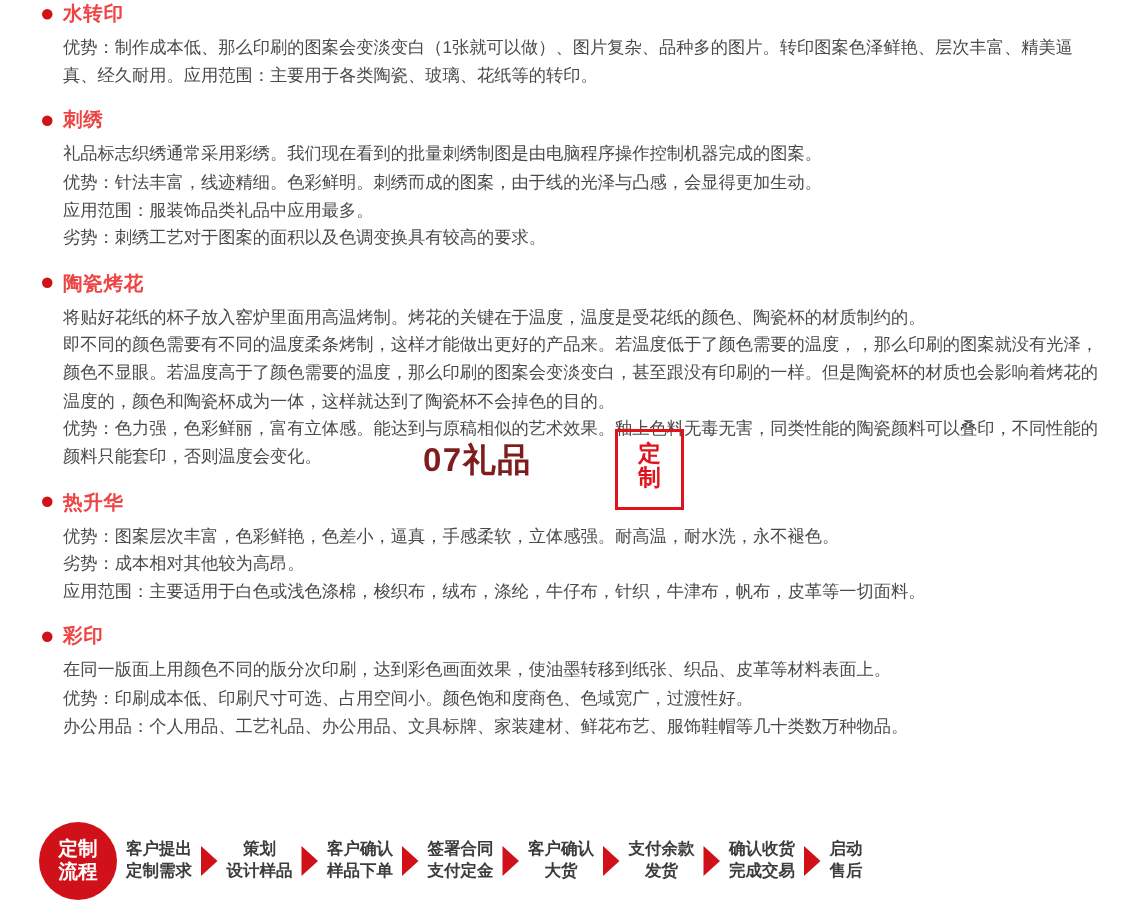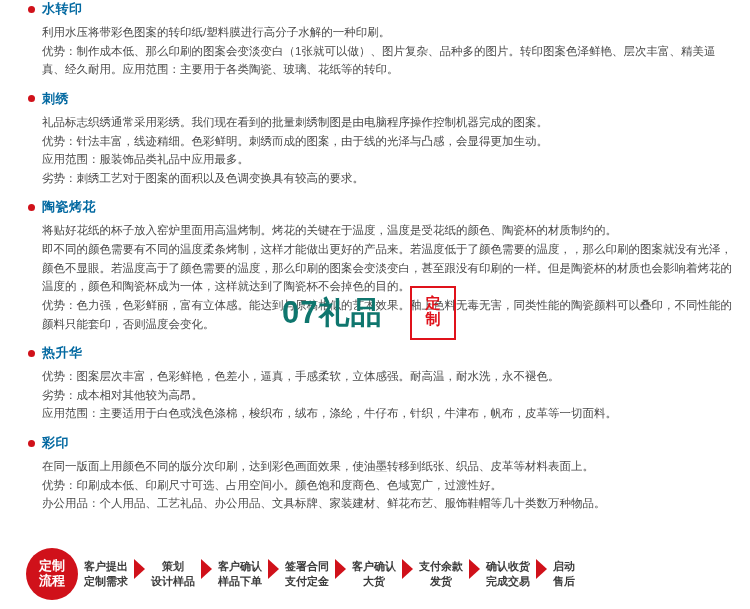--- a/index.html
+++ b/index.html
@@ -34,21 +34,21 @@
   }
   .bullet {
     width: 7px;
     height: 7px;
     border-radius: 50%;
     background: #d0111a;
     margin-right: 7px;
     flex: 0 0 auto;
   }
   .sec-title {
-    color: #0369a1;
+    color: #ef4444;
     font-size: 13px;
     font-weight: bold;
     letter-spacing: 0.5px;
   }
   .sec-body {
     font-size: 11.5px;
     line-height: 1.62;
     color: #4a4a4a;
     padding-left: 14px;
   }
@@ -62,23 +62,23 @@
     top: 286px;
     width: 190px;
     height: 62px;
     pointer-events: none;
     z-index: 5;
   }
   .wm-text {
     position: absolute;
     left: 0;
     top: 6px;
-    font-size: 31px;
-    font-weight: bold;
-    color: #0f766e;
+    font-size: 22px;
+    font-weight: bold;
+    color: #7f1d1d;
     letter-spacing: 1px;
     font-family: "Liberation Sans", "DejaVu Sans", sans-serif;
   }
   .wm-badge {
     position: absolute;
     left: 128px;
     top: 0px;
     width: 46px;
     height: 54px;
     border: 2px solid #e0121b;
@@ -113,20 +113,21 @@
     line-height: 1.15;
     display: flex;
     flex-direction: column;
     align-items: center;
     justify-content: center;
     flex: 0 0 auto;
     margin-right: 6px;
   }
   .flow-steps {
     display: flex;
+    align-items: center;
     flex: 1 1 auto;
     font-family: Liberation Serif, serif;
   }
   .step {
     font-size: 11px;
     color: #3d3d3d;
     line-height: 1.3;
     text-align: center;
     white-space: nowrap;
     font-weight: bold;
@@ -145,21 +146,20 @@
 <body>
 
 <div class="page">
 
   <div class="section">
     <div class="sec-head">
       <span class="bullet"></span>
       <span class="sec-title">水转印</span>
     </div>
     <div class="sec-body">
-      <p>利用水压将带彩色图案的转印纸/塑料膜进行高分子水解的一种印刷。</p>
       <p>优势：制作成本低、那么印刷的图案会变淡变白（1张就可以做）、图片复杂、品种多的图片。转印图案色泽鲜艳、层次丰富、精美逼真、经久耐用。应用范围：主要用于各类陶瓷、玻璃、花纸等的转印。</p>
     </div>
   </div>
 
   <div class="section">
     <div class="sec-head">
       <span class="bullet"></span>
       <span class="sec-title">刺绣</span>
     </div>
     <div class="sec-body">

